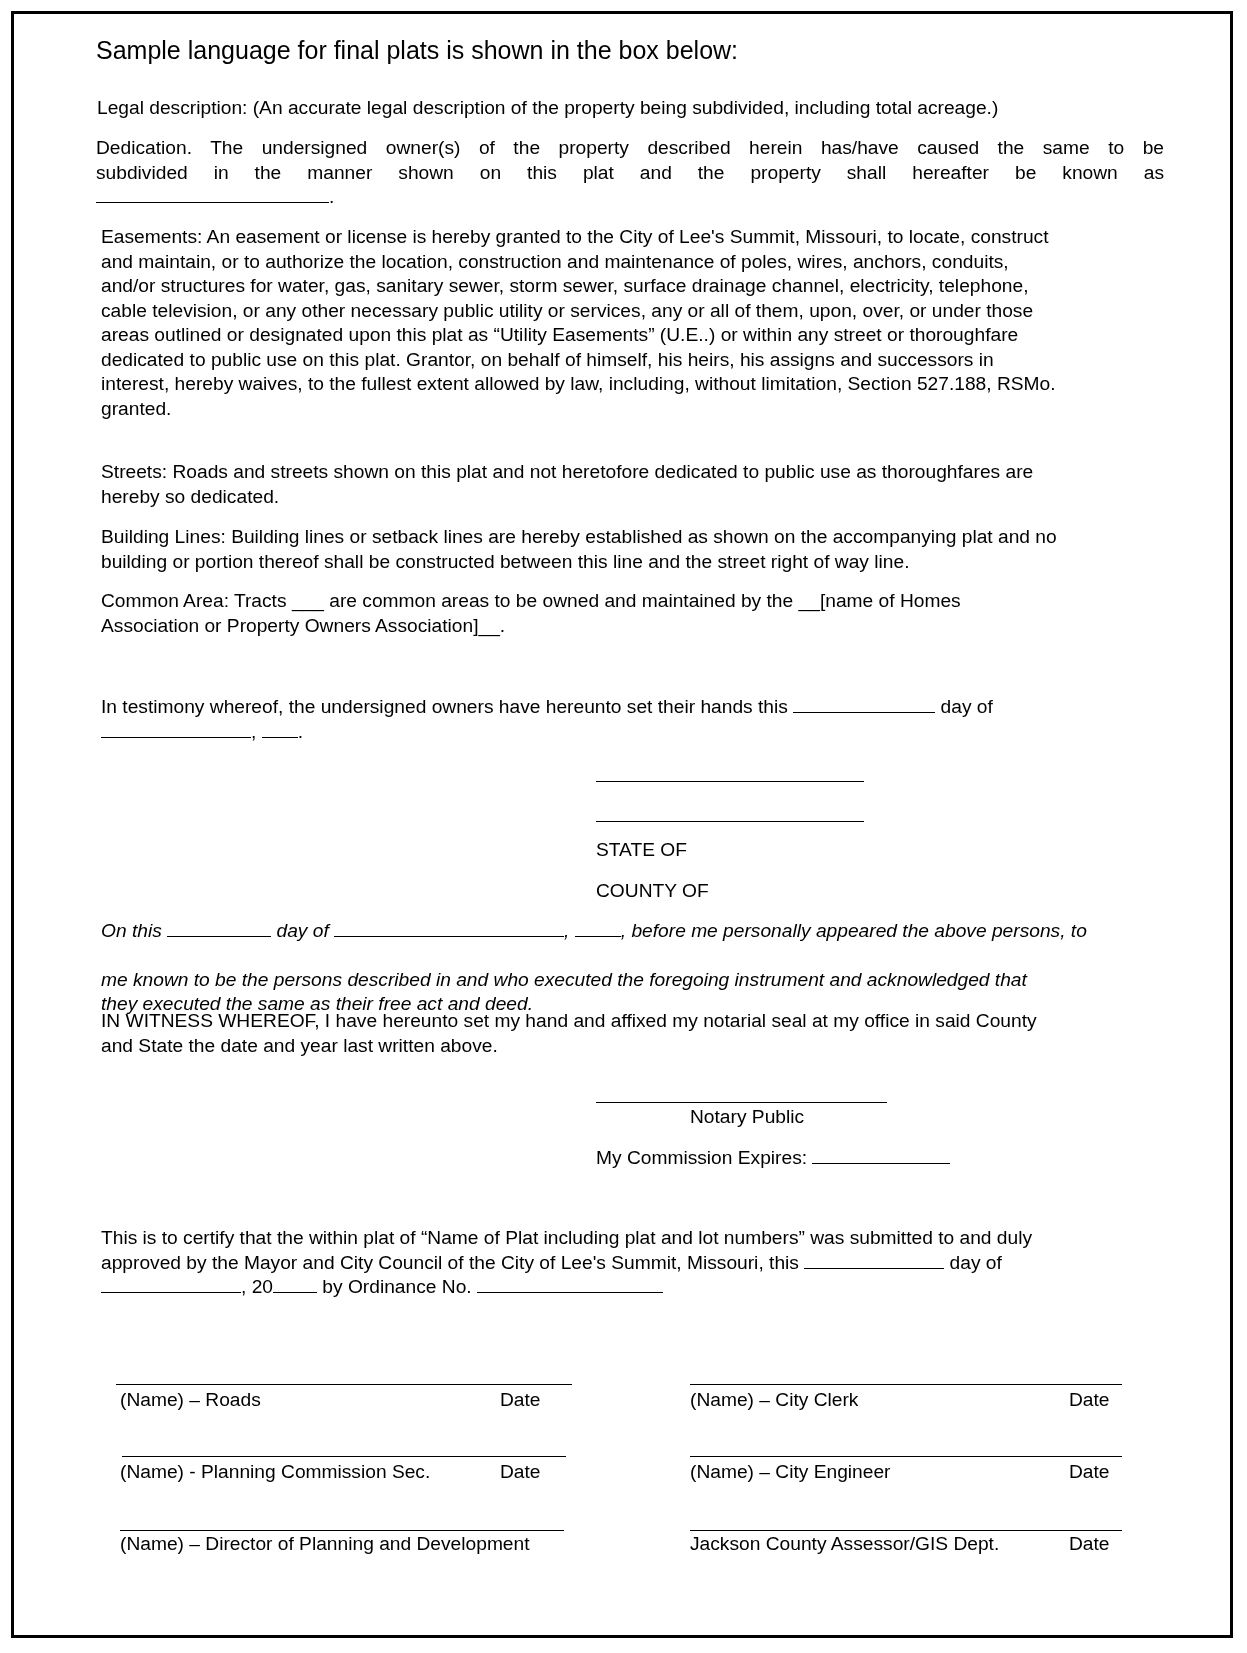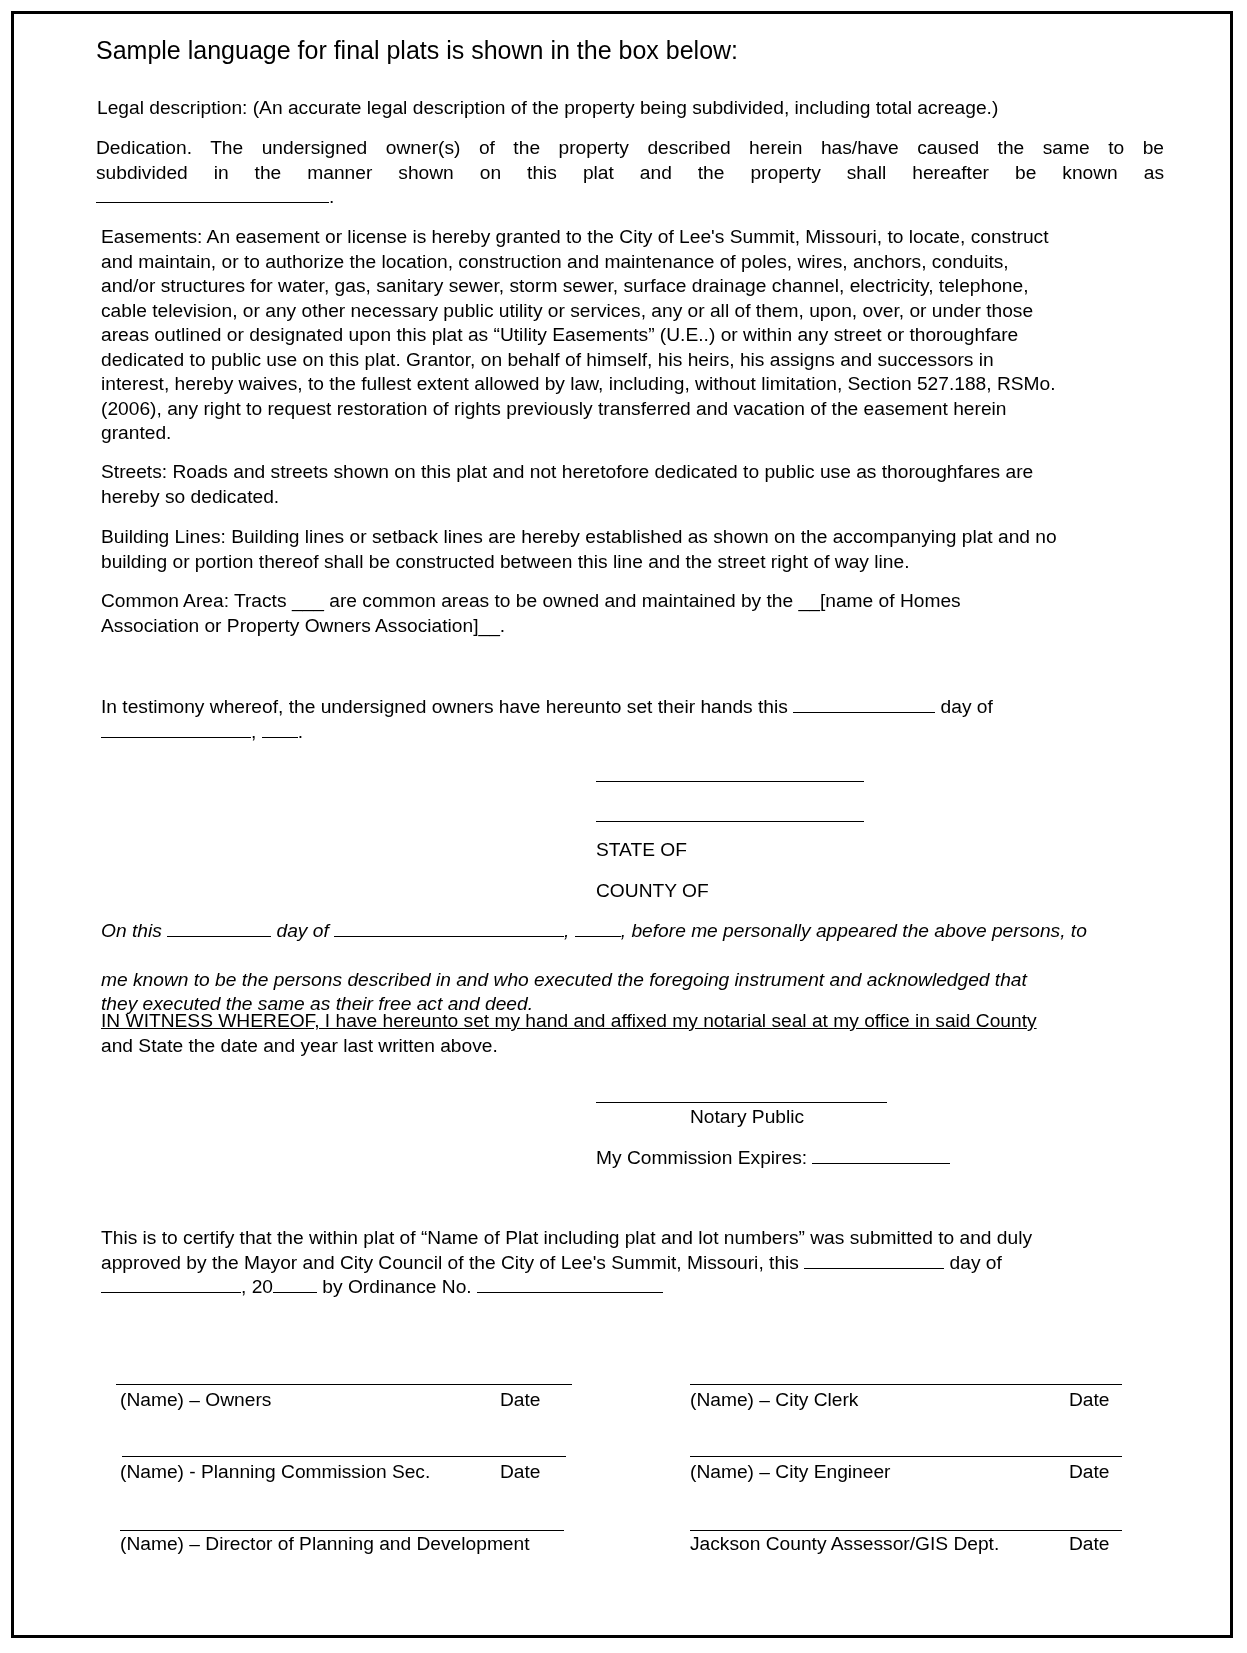--- a/index.html
+++ b/index.html
@@ -31,21 +31,20 @@
 </div>
 
 <div class="p" style="left:101px; top:225px; width:1070px;">
   <div>Easements:  An easement or license is hereby granted to the City of Lee's Summit, Missouri, to locate, construct</div>
   <div>and maintain, or to authorize the location, construction and maintenance of poles, wires, anchors, conduits,</div>
   <div>and/or structures for water, gas, sanitary sewer, storm sewer, surface drainage channel, electricity, telephone,</div>
   <div>cable television, or any other necessary public utility or services, any or all of them, upon, over, or under those</div>
   <div>areas outlined or designated upon this plat as “Utility Easements” (U.E..) or within any street or thoroughfare</div>
   <div>dedicated to public use on this plat.  Grantor, on behalf of himself, his heirs, his assigns and successors in</div>
   <div>interest, hereby waives, to the fullest extent allowed by law, including, without limitation, Section 527.188, RSMo.</div>
-  <div>(2006), any right to request restoration of rights previously transferred and vacation of the easement herein</div>
   <div>granted.</div>
 </div>
 
 <div class="p" style="left:101px; top:460px;">
   <div style="white-space:nowrap;">Streets:  Roads and streets shown on this plat and not heretofore dedicated to public use as thoroughfares are</div>
   <div style="white-space:nowrap;">hereby so dedicated.</div>
 </div>
 
 <div class="p" style="left:101px; top:525px;">
   <div style="white-space:nowrap;">Building Lines:  Building lines or setback lines are hereby established as shown on the accompanying plat and no</div>
@@ -67,36 +66,36 @@
 <div class="lbl" style="left:596px; top:839px;">STATE OF</div>
 <div class="lbl" style="left:596px; top:880px;">COUNTY OF</div>
 
 <div class="p" style="left:101px; top:919px;font-style:italic;">
   <div style="white-space:nowrap;"><span>On this </span><span class="line" style="width:104px;"></span><span> day of </span><span class="line" style="width:230px;"></span><span>,  </span><span class="line" style="width:46px;"></span><span>, before me personally appeared the above persons, to</span></div>
   <div style="white-space:nowrap;margin-top:24px;">me known to be the persons described in and who executed the foregoing  instrument and acknowledged that</div>
   <div style="white-space:nowrap;">they executed the same as their free act and deed.</div>
 </div>
 
 <div class="p" style="left:101px; top:1009px;">
-  <div style="white-space:nowrap;text-decoration:underline;">IN WITNESS WHEREOF, I have hereunto set my hand and affixed my notarial seal at my office in said County</div>
+  <div style="white-space:nowrap;">IN WITNESS WHEREOF, I have hereunto set my hand and affixed my notarial seal at my office in said County</div>
   <div style="white-space:nowrap;">and State the date and year last written above.</div>
 </div>
 
 <div class="rule" style="left:596px; top:1102px; width:291px;"></div>
 <div class="lbl" style="left:690px; top:1106px;">Notary Public</div>
 <div class="lbl" style="left:596px; top:1147px;"><span>My Commission Expires:  </span><span class="line" style="width:138px;"></span></div>
 
 <div class="p" style="left:101px; top:1226px;">
   <div style="white-space:nowrap;">This is to certify that the within plat of “Name of Plat including plat and lot numbers” was submitted to and duly</div>
   <div style="white-space:nowrap;"><span>approved by the Mayor and City Council of the City of Lee's Summit, Missouri, this </span><span class="line" style="width:140px;"></span><span> day of</span></div>
   <div style="white-space:nowrap;"><span class="line" style="width:140px;"></span><span>, 20</span><span class="line" style="width:44px;"></span><span> by Ordinance No.  </span><span class="line" style="width:186px;"></span></div>
 </div>
 
 <div class="rule" style="left:116px; top:1384px; width:456px;"></div>
-<div class="lbl" style="left:120px; top:1389px;">(Name) – Owners</div>
+<div class="lbl" style="left:120px; top:1389px;">(Name) – Roads</div>
 <div class="lbl" style="left:500px; top:1389px;">Date</div>
 
 <div class="rule" style="left:122px; top:1456px; width:444px;"></div>
 <div class="lbl" style="left:120px; top:1461px;">(Name) - Planning Commission Sec.</div>
 <div class="lbl" style="left:500px; top:1461px;">Date</div>
 
 <div class="rule" style="left:120px; top:1530px; width:444px;"></div>
 <div class="lbl" style="left:120px; top:1533px;">(Name) – Director of Planning and Development</div>
 
 <div class="rule" style="left:690px; top:1384px; width:432px;"></div>

